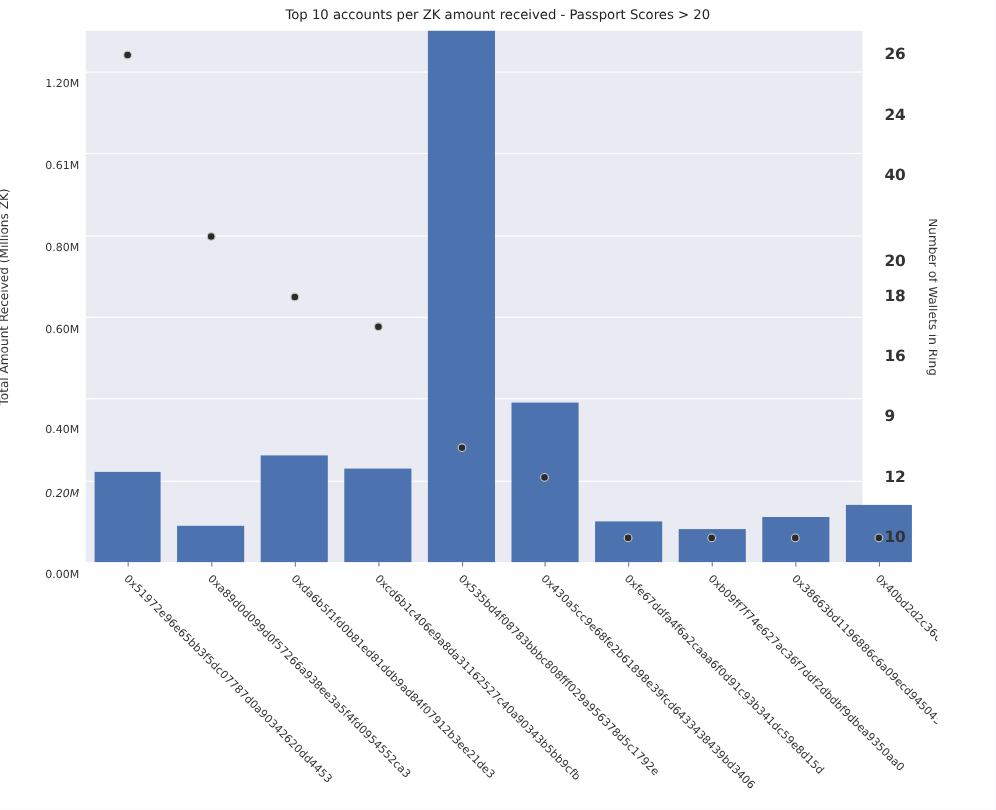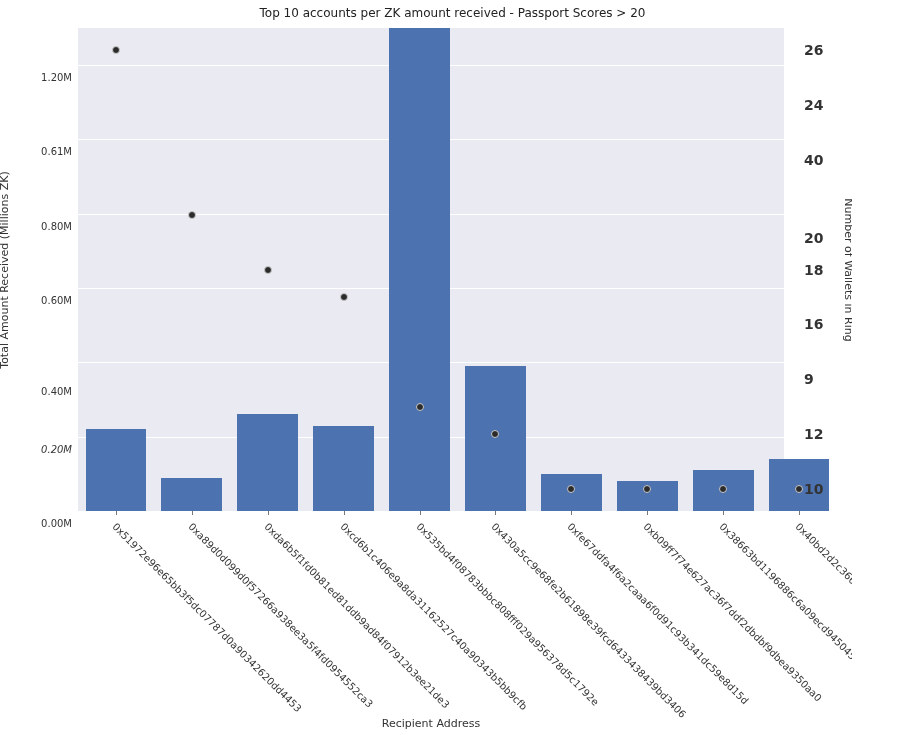--- a/index.html
+++ b/index.html
@@ -201,21 +201,20 @@
       <div class="y-tick-right" style="top: 351.273px;">9</div>
       <div class="y-tick-right" style="top: 296.386px;">16</div>
       <div class="y-tick-right" style="top: 241.5px;">18</div>
       <div class="y-tick-right" style="top: 186.614px; margin-top: 23px;">20</div>
       <div class="y-tick-right" style="top: 131.727px;">40</div>
       <div class="y-tick-right" style="top: 76.8409px;">24</div>
       <div class="y-tick-right" style="top: 21.9545px;">26</div>
     </div>
 
   <div class="x-axis" id="xAxis">
-    <div class="x-axis-label">Recipient Address</div>
   <div class="x-tick-mark" style="left: 37.95px;"></div>
       <div class="x-tick-label" style="left: 39.95px;">0x51972e96e65bb3f5dc07787d0a90342620dd4453</div>
       <div class="x-tick-mark" style="left: 113.85px;"></div>
       <div class="x-tick-label" style="left: 115.85px;">0xa89d0d099d0f57266a938ee3a5f4fd0954552ca3</div>
       <div class="x-tick-mark" style="left: 189.75px;"></div>
       <div class="x-tick-label" style="left: 191.75px;">0xda6b5f1fd0b81ed81ddb9ad84f07912b3ee21de3</div>
       <div class="x-tick-mark" style="left: 265.65px;"></div>
       <div class="x-tick-label" style="left: 267.65px;">0xcd6b1c406e9a8da31162527c40a90343b5bb9cfb</div>
       <div class="x-tick-mark" style="left: 341.55px;"></div>
       <div class="x-tick-label" style="left: 343.55px;">0x535bd4f08783bbbc808fff029a956378d5c1792e</div>

